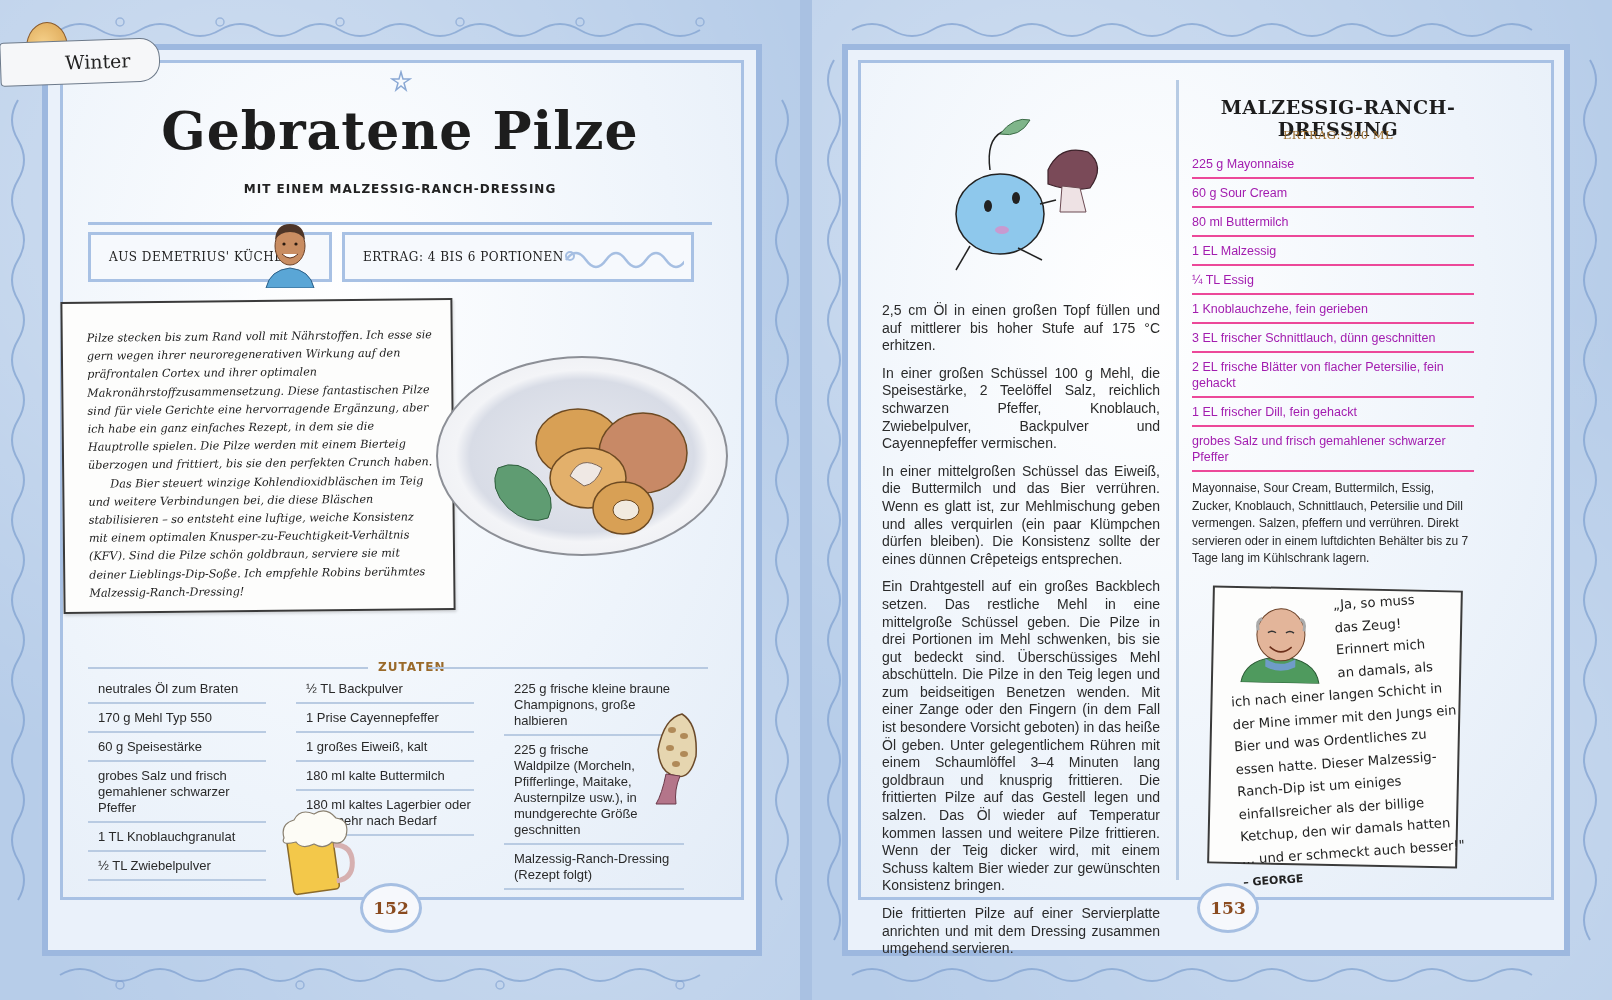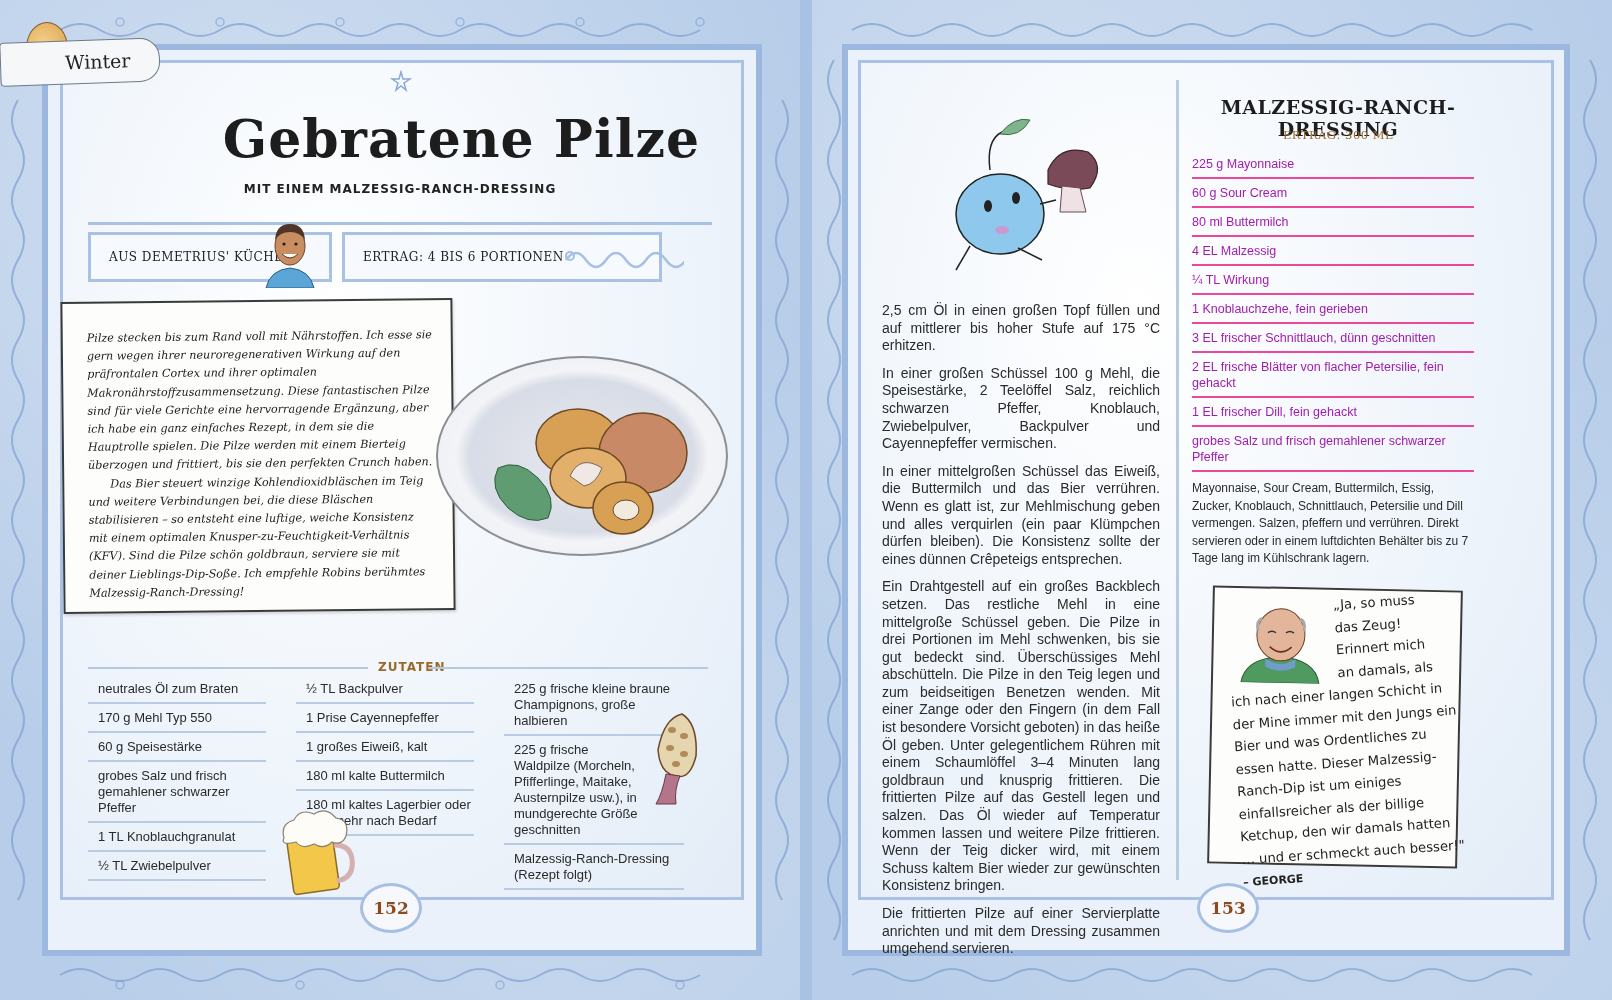--- a/index.html
+++ b/index.html
@@ -19,21 +19,21 @@
     background-image: radial-gradient(ellipse at 40% 30%, #ffffff 0%, #eef4fb 60%, #e3ecf7 100%); }
 
   
   .winter-banner { position: absolute; left: 0; top: 40px; width: 160px; height: 44px; background: #f6f7f9;
     border: 1.5px solid #6d7a8a; border-radius: 4px 20px 20px 4px; transform: rotate(-2deg);
     display: flex; align-items: center; padding-left: 64px; }
   .winter-banner span { font-family: "DejaVu Serif", serif; font-size: 19px; color: #222; }
   .onion-icon { position: absolute; left: 26px; top: 22px; width: 42px; height: 52px; border-radius: 50% 50% 45% 45%;
     background: radial-gradient(circle at 40% 40%, #f5d08a, #d59a45); border: 1.5px solid #8a5a2b; }
 
-  .title { position: absolute; left: 100px; width: 600px; top: 108px; text-align: right;
+  .title { position: absolute; left: 100px; width: 600px; top: 100px; text-align: center;
     font-family: "DejaVu Serif", serif; font-weight: bold; font-size: 52px; color: #1d1d1d; letter-spacing: 1px; }
   .subtitle { position: absolute; left: 100px; width: 600px; top: 182px; text-align: center;
     font-family: "DejaVu Sans", sans-serif; font-weight: bold; font-size: 12px; letter-spacing: 1px; color: #222; }
   .hline { position: absolute; height: 3px; background: #a8c1e4; }
 
   .info-box { position: absolute; top: 238px; height: 50px; border: 3px solid #a8c1e4; background: #f6f9fd;
     display: flex; align-items: center; padding-left: 18px; }
   .info-box span { font-family: "DejaVu Serif", serif; font-size: 12px; color: #222; letter-spacing: 0.5px; }
   .chef-avatar { position: absolute; left: 262px; top: 218px; width: 56px; height: 70px; }
 
@@ -139,21 +139,21 @@
   <span>AUS DEMETRIUS' KÜCHE</span>
 </div>
 <svg class="chef-avatar" viewBox="0 0 56 70">
   <path d="M4 70 Q8 52 28 50 Q48 52 52 70 Z" fill="#5aa6d6" stroke="#2d5f86" stroke-width="1"></path>
   <ellipse cx="28" cy="28" rx="15" ry="19" fill="#c98d62" stroke="#6b4127" stroke-width="1"></ellipse>
   <path d="M13 22 Q14 6 28 6 Q42 6 43 22 Q38 14 28 14 Q18 14 13 22 Z" fill="#4e3527"></path>
   <path d="M20 36 Q28 44 36 36" fill="#fff" stroke="#5b2f1a" stroke-width="1"></path>
   <circle cx="22" cy="26" r="1.6" fill="#2a1a10"></circle>
     <circle cx="34" cy="26" r="1.6" fill="#2a1a10"></circle>
 </svg>
-<div class="info-box" style="left:342px; top:232px; width:320px;">
+<div class="info-box" style="left:342px; top:232px; width:352px;">
   <span>ERTRAG: 4 BIS 6 PORTIONEN</span>
 </div>
 <svg style="position:absolute; left:560px; top:242px;" width="124" height="36">
   <path d="M6 18 q10 -14 20 0 t20 0 t20 0 t20 0 t20 0 t20 0" fill="none" stroke="#a6bfe2" stroke-width="2.5"></path>
   <circle cx="10" cy="14" r="4" fill="none" stroke="#a6bfe2" stroke-width="2"></circle>
 </svg>
 
 <div class="note-card">
   <p>Pilze stecken bis zum Rand voll mit Nährstoffen. Ich esse sie gern wegen ihrer neuroregenerativen Wirkung auf den präfrontalen Cortex und ihrer optimalen Makronährstoffzusammensetzung. Diese fantastischen Pilze sind für viele Gerichte eine hervorragende Ergänzung, aber ich habe ein ganz einfaches Rezept, in dem sie die Hauptrolle spielen. Die Pilze werden mit einem Bierteig überzogen und frittiert, bis sie den perfekten Crunch haben.</p>
   <p class="indent">Das Bier steuert winzige Kohlendioxidbläschen im Teig und weitere Verbindungen bei, die diese Bläschen stabilisieren – so entsteht eine luftige, weiche Konsistenz mit einem optimalen Knusper-zu-Feuchtigkeit-Verhältnis (KFV). Sind die Pilze schön goldbraun, serviere sie mit deiner Lieblings-Dip-Soße. Ich empfehle Robins berühmtes Malzessig-Ranch-Dressing!</p>
@@ -238,22 +238,22 @@
 </div>
 
 <div class="vdiv"></div>
 
 <div class="dr-title">MALZESSIG-RANCH-DRESSING</div>
 <div class="dr-yield">ERTRAG: 300 ML</div>
 <div class="dr-list">
   <div class="dr-item">225 g Mayonnaise</div>
   <div class="dr-item">60 g Sour Cream</div>
   <div class="dr-item">80 ml Buttermilch</div>
-  <div class="dr-item">4 EL Malzessig</div>
-  <div class="dr-item">¼ TL Wirkung</div>
+  <div class="dr-item">1 EL Malzessig</div>
+  <div class="dr-item">¼ TL Essig</div>
   <div class="dr-item">1 Knoblauchzehe, fein gerieben</div>
   <div class="dr-item">3 EL frischer Schnittlauch, dünn geschnitten</div>
   <div class="dr-item">2 EL frische Blätter von flacher Petersilie, fein gehackt</div>
   <div class="dr-item">1 EL frischer Dill, fein gehackt</div>
   <div class="dr-item">grobes Salz und frisch gemahlener schwarzer Pfeffer</div>
 </div>
 <div class="dr-instr">Mayonnaise, Sour Cream, Buttermilch, Essig, Zucker, Knoblauch, Schnittlauch, Petersilie und Dill vermengen. Salzen, pfeffern und verrühren. Direkt servieren oder in einem luftdichten Behälter bis zu 7 Tage lang im Kühlschrank lagern.</div>
 
 <div class="quote-card">
   <svg class="george-avatar" viewBox="0 0 90 80">

